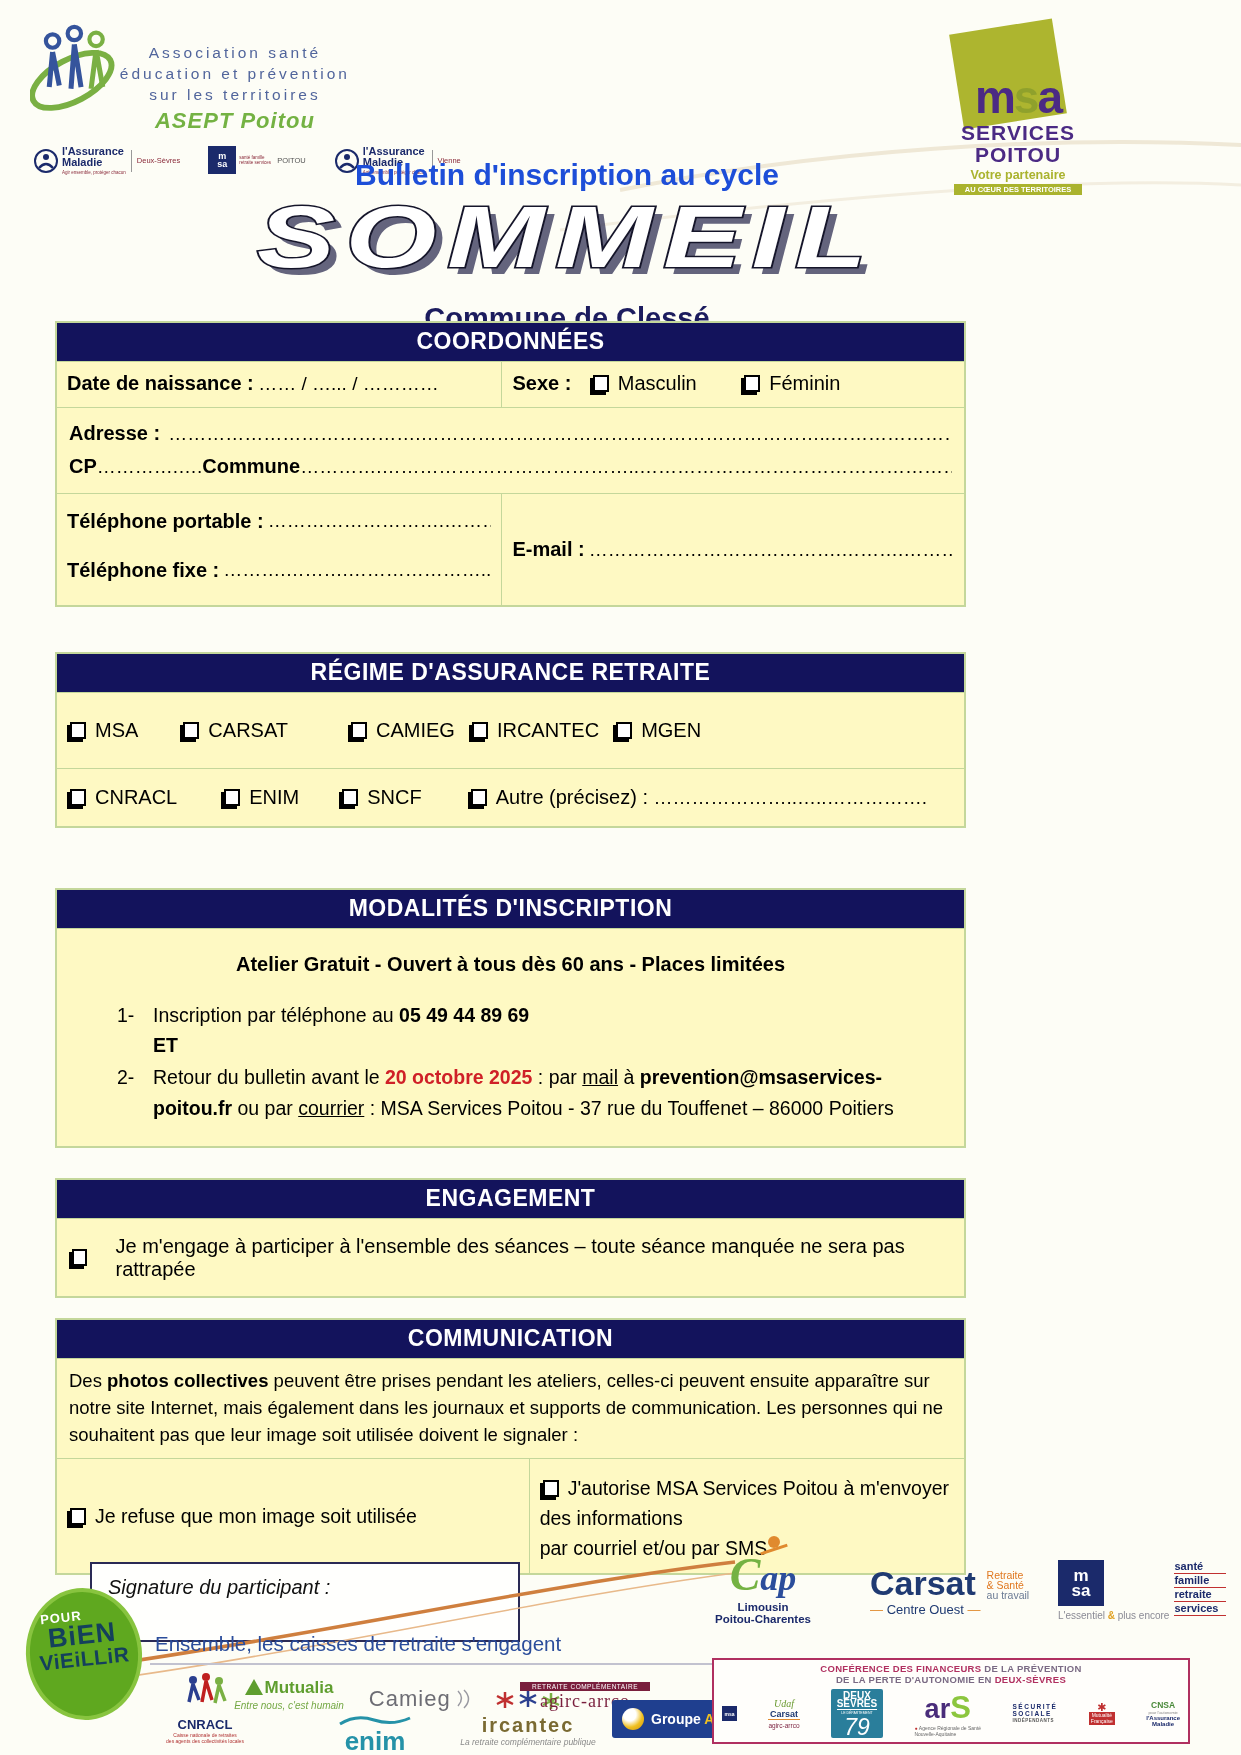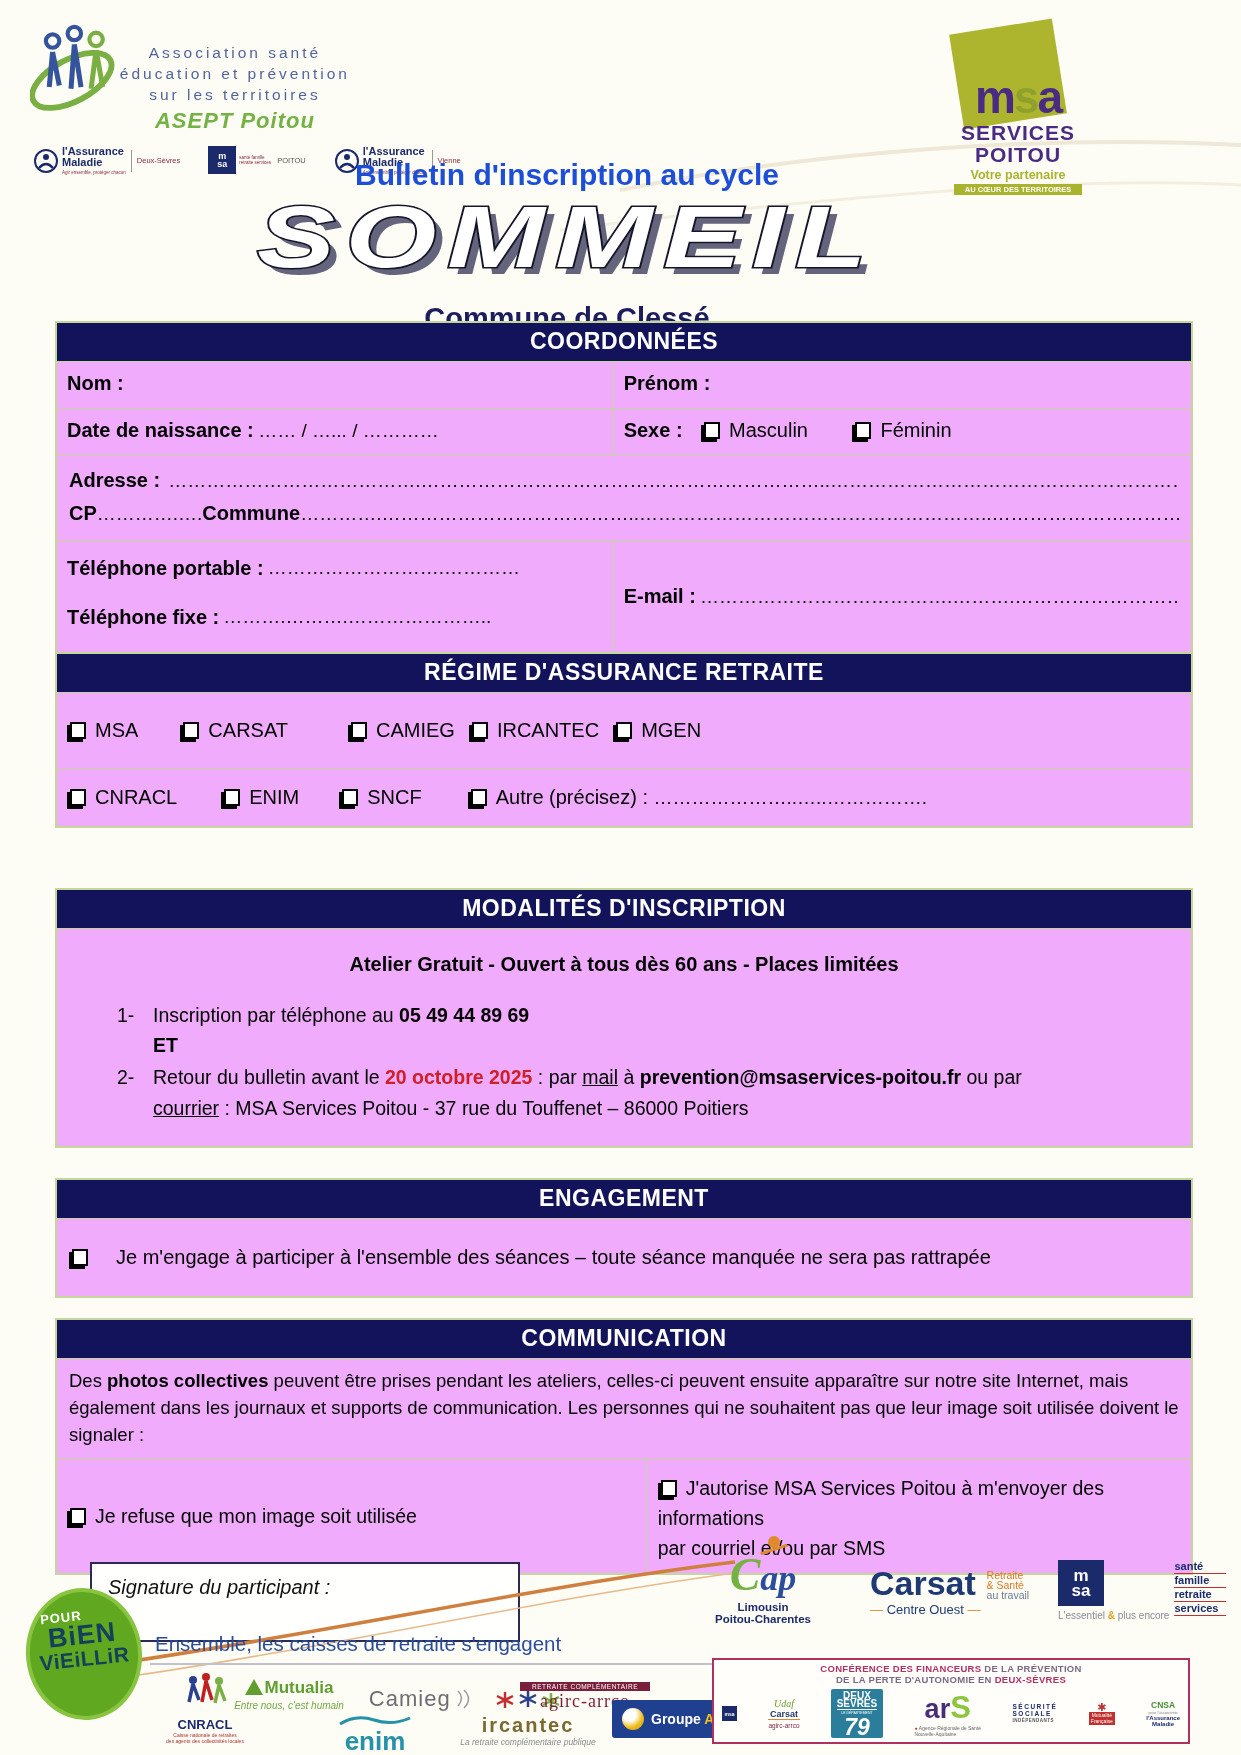--- a/index.html
+++ b/index.html
@@ -27,21 +27,21 @@
   .msaserv .brand{position:absolute;left:0;top:48px;width:140px;text-align:center;font-weight:bold;font-size:46px;line-height:46px;color:#4b2a84;letter-spacing:-2px;}
   .msaserv .brand .gs{color:#8fa12c;}
   .msaserv .sv{position:absolute;left:0;top:96px;width:140px;text-align:center;color:#4b2a84;font-weight:bold;font-size:21px;letter-spacing:1px;line-height:22px;}
   .msaserv .t1{position:absolute;left:0;top:142px;width:140px;text-align:center;color:#aab32e;font-weight:bold;font-size:12.5px;}
   .msaserv .t2{position:absolute;left:6px;top:158px;width:128px;text-align:center;background:#aab32e;color:#fff;font-weight:bold;font-size:7.5px;padding:1px 0;}
   
   .titlewrap{left:0;top:158px;width:1134px;text-align:center;}
   .t1{color:#1d4ed8;font-weight:bold;font-size:30px;}
   .commune{color:#1c1c5e;font-weight:bold;font-size:29px;margin-top:2px;}
   
-  .tbl{position:absolute;left:55px;width:1138px;border:2px solid #c4d79b;background:#f0abfc;box-sizing:border-box;}
+  .tbl{position:absolute;left:55px;width:911px;border:2px solid #c4d79b;background:#fef9c3;box-sizing:border-box;}
   .sec-head{background:#13135c;color:#fff;text-align:center;font-weight:bold;font-size:23px;padding:5px 0 6px 0;letter-spacing:0.5px;}
   .row{display:flex;border-top:1px solid #c4d79b;box-sizing:border-box;}
   .cell{box-sizing:border-box;padding:10px 10px;}
   .cL{width:49%;}
   .cR{width:51%;border-left:1px solid #c4d79b;}
   .lab{font-weight:bold;font-size:20px;color:#000;}
   .txt{font-size:19.5px;color:#000;}
   .dots{font-size:19px;color:#000;white-space:nowrap;overflow:hidden;}
   .fill{flex:1;min-width:0;}
   .nowrap{white-space:nowrap;overflow:hidden;}
@@ -100,21 +100,21 @@
   .conf-t .g{color:#7a6a84;font-weight:bold;}
   .confrow{display:flex;align-items:center;justify-content:space-between;margin-top:4px;padding:0 4px;}
   .mini{text-align:center;}
   .mini-msa{width:15px;height:15px;background:#1b2a6b;color:#fff;font-weight:bold;font-size:5px;display:flex;align-items:center;justify-content:center;}
   .mini-udaf{color:#6a9a2f;font-style:italic;font-family:"Liberation Serif",serif;font-size:10px;display:block;}
   .mini-carsat{color:#1f3a72;font-weight:bold;font-size:9px;display:block;border-bottom:1px solid #e08a2e;}
   .mini-agirc{color:#7a1f3d;font-size:6.5px;display:block;margin-top:2px;}
   .ds{width:52px;background:#2a7e9b;color:#fff;border-radius:2px;padding:3px 0 0 0;}
   .ds .d1{font-weight:bold;font-size:10px;line-height:8px;display:block;}
   .ds .d3{font-size:3.5px;display:block;border-top:0.5px solid #fff;margin:1px 6px;padding-top:1px;}
-  .ds .d79{font-weight:bold;font-style:italic;font-size:23px;line-height:22px;display:block;}
+  .ds .d79{font-weight:normal;font-style:italic;font-size:23px;line-height:22px;display:block;}
   .ars .a{color:#4a2d7a;font-weight:bold;font-size:27px;}
   .ars .s{color:#8cc63e;font-weight:bold;font-size:31px;}
   .ars .t{display:block;color:#666;font-size:5px;line-height:5.5px;text-align:left;}
   .ars .rd{color:#c03030;font-weight:bold;}
   .secu .l{display:block;color:#1b2a6b;font-weight:bold;font-size:6.5px;letter-spacing:1.5px;line-height:7px;text-align:left;}
   .secu .l3{color:#555;font-size:4.5px;letter-spacing:0.5px;}
   .mf{color:#c03030;}
   .mf .fig{font-size:11px;display:block;line-height:10px;}
   .mf .t{font-size:5px;display:block;line-height:5.5px;background:#c03030;color:#fff;padding:0.5px 2px;}
   .cnsa-t{color:#4a8a3a;font-weight:bold;font-size:8.5px;display:block;}
@@ -201,24 +201,20 @@
     <div class="t1">Bulletin d'inscription au cycle</div>
     <svg width="1134" height="104">
       <text x="575" y="82" text-anchor="middle" font-family="Liberation Sans, sans-serif" font-style="italic" font-weight="bold" font-size="88" fill="#4a4a68" opacity="0.85" letter-spacing="8" textLength="620" lengthAdjust="spacingAndGlyphs">SOMMEIL</text>
       <text x="567" y="75" text-anchor="middle" font-family="Liberation Sans, sans-serif" font-style="italic" font-weight="bold" font-size="88" fill="#ffffff" stroke="#15152a" stroke-width="3" paint-order="stroke" letter-spacing="8" textLength="620" lengthAdjust="spacingAndGlyphs">SOMMEIL</text>
     </svg>
     <div class="commune">Commune de Clessé</div>
   </div>
 
   <div class="tbl" style="top:321px;">
     <div class="sec-head">COORDONNÉES</div>
-    <div class="row" style="min-height:47px;">
-      <div class="cell cL"><span class="lab">Nom :</span></div>
-      <div class="cell cR"><span class="lab">Prénom :</span></div>
-    </div>
     <div class="row" style="min-height:46px;">
       <div class="cell cL nowrap">
         <span class="lab">Date de naissance :</span>
         <span class="dots">…… / …... / …………</span>
       </div>
       <div class="cell cR nowrap">
         <span class="lab">Sexe :</span>
         <span style="margin-left:14px;"><span class="cb"></span><span class="opt">Masculin</span></span>
         <span style="margin-left:40px;"><span class="cb"></span><span class="opt">Féminin</span></span>
       </div>

